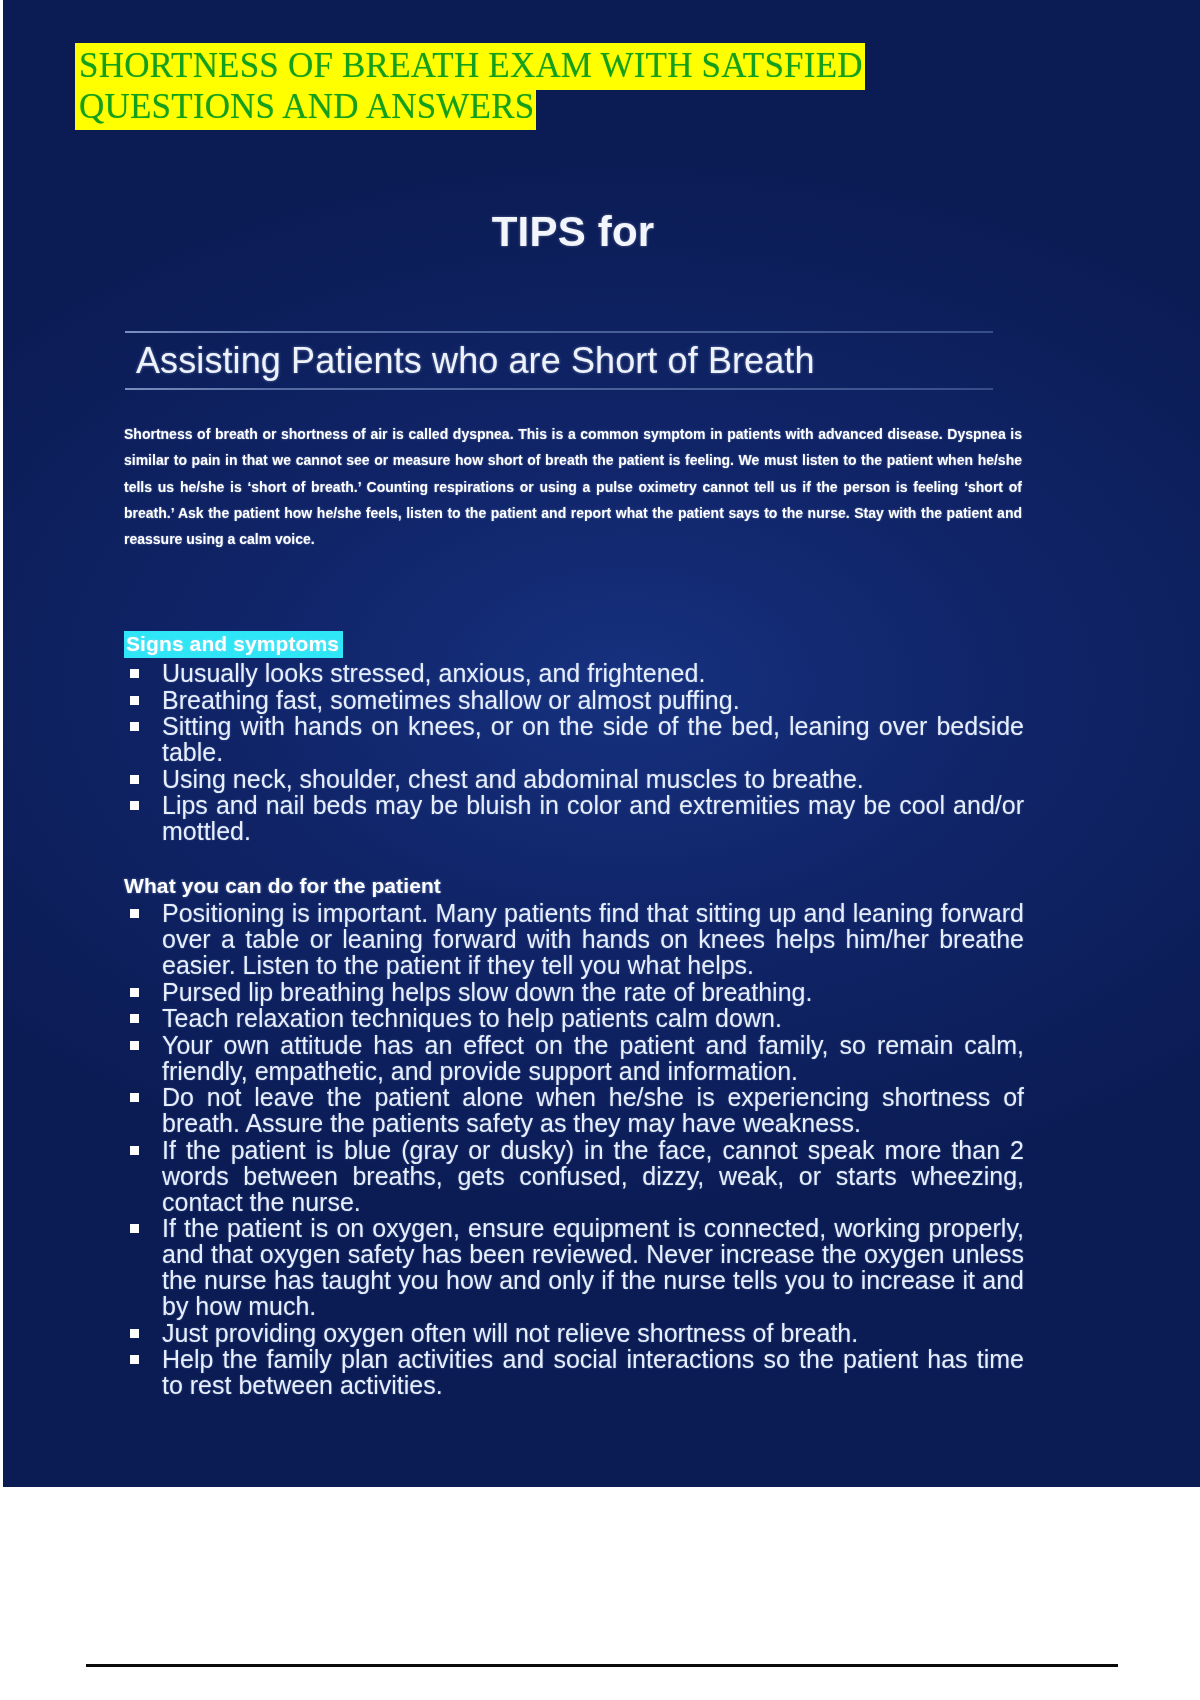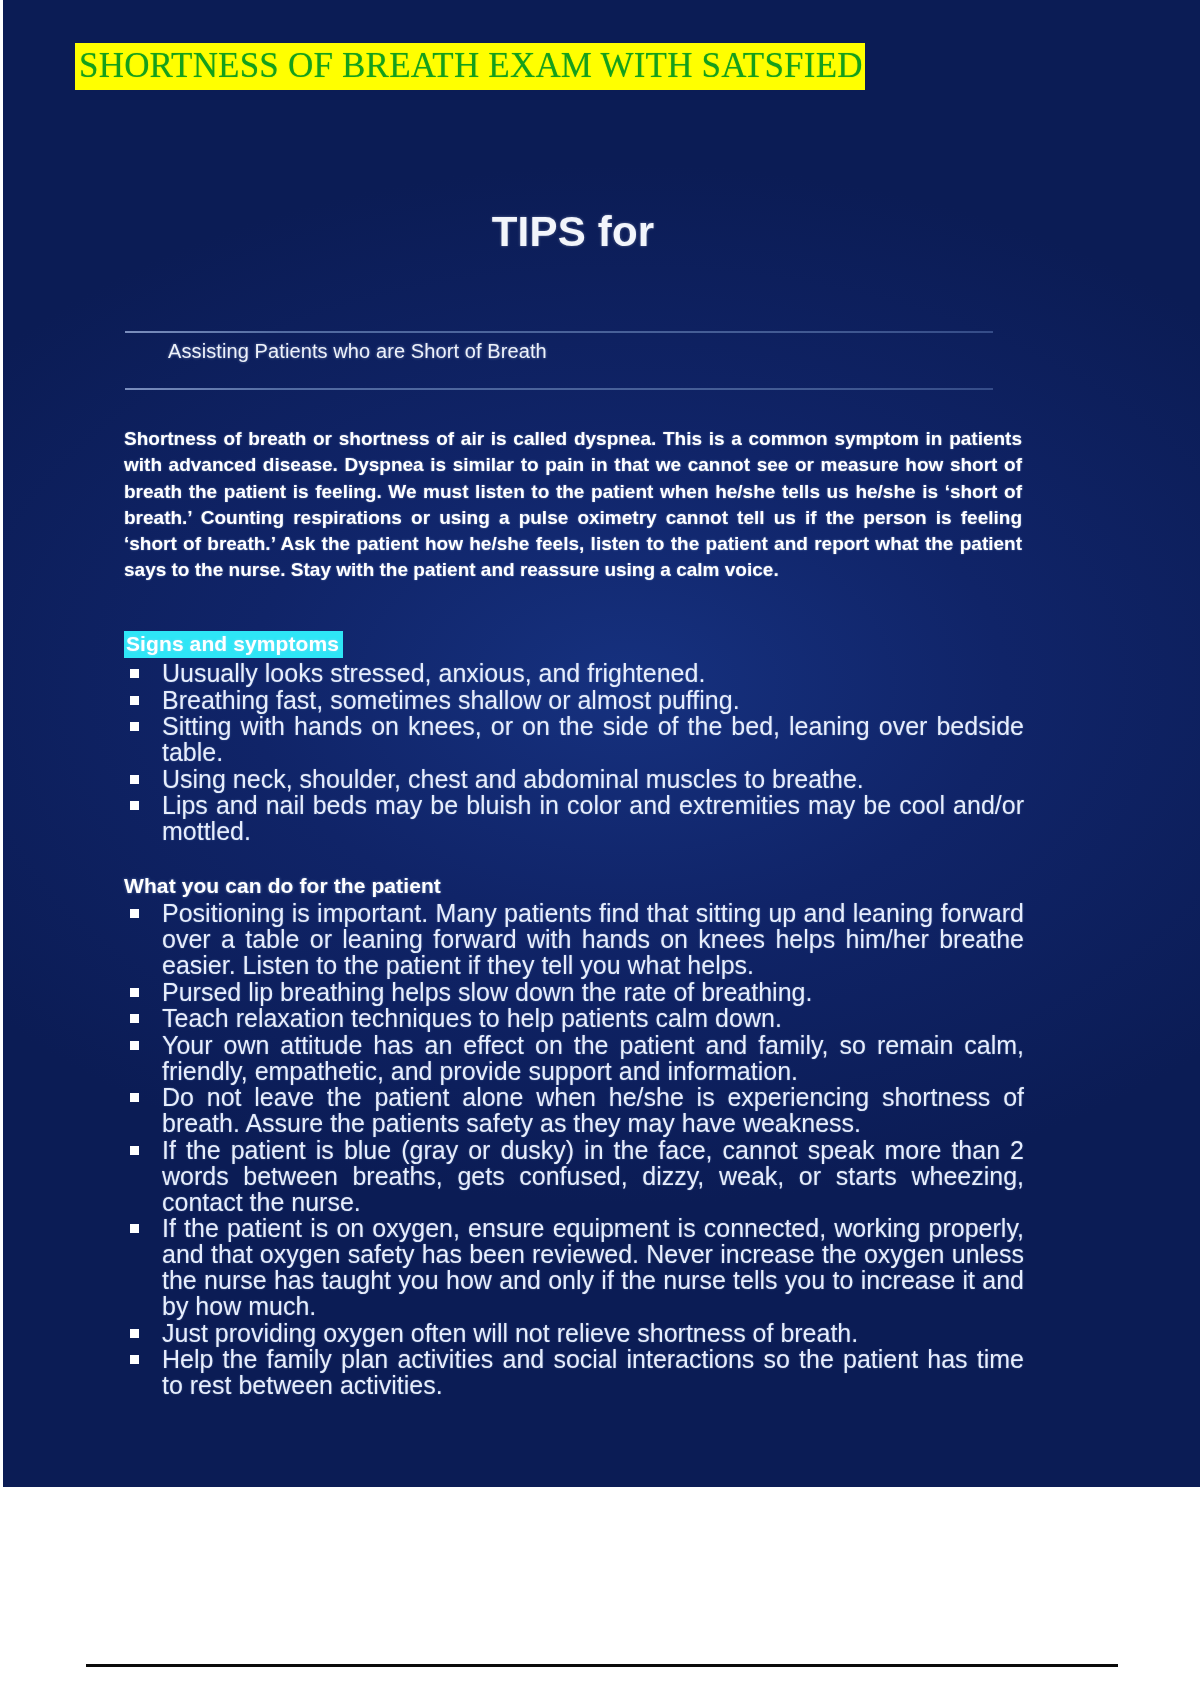--- a/index.html
+++ b/index.html
@@ -84,34 +84,33 @@
     background: linear-gradient(to right, #8ea2cf, #5f79ae 18%, #4a639b 80%, #3c5490);
     opacity: 0.85;
   }
   #rule-top { top: 331px; }
   #rule-bottom { top: 388px; }
 
   #subtitle {
     position: absolute;
     left: 133px;
     top: 340px;
-    font-size: 20px;
+    font-size: 36px;
     color: #eef2fa;
     letter-spacing: 0.1px;
     text-shadow: 0 0 3px rgba(200,220,255,0.5);
-    margin-left: 32px;
   }
 
   
   #intro-paragraph {
     position: absolute;
     left: 121px;
     top: 407px;
     width: 898px;
-    font-size: 19px;
+    font-size: 14px;
     font-weight: bold;
     line-height: 26.3px;
     color: #ffffff;
     text-align: justify;
     text-shadow: 0 0 2px rgba(190,215,255,0.55);
   }
 
   
   #content {
     position: absolute;
@@ -182,20 +181,21 @@
 </style>
 </head>
 <body>
 
 <div id="page">
 
   <div id="slide">
 
     <div id="doc-title">
       <span class="tline l1">SHORTNESS OF BREATH EXAM WITH SATSFIED</span><br>
+      <span class="tline l2">QUESTIONS AND ANSWERS</span>
     </div>
 
     <div id="tips-heading">TIPS for</div>
 
     <div class="hrule" id="rule-top"></div>
     <div id="subtitle">Assisting Patients who are Short of Breath</div>
     <div class="hrule" id="rule-bottom"></div>
 
     <p id="intro-paragraph">Shortness of breath or shortness of air is called dyspnea. This is a common symptom in patients with advanced disease. Dyspnea is similar to pain in that we cannot see or measure how short of breath the patient is feeling. We must listen to the patient when he/she tells us he/she is ‘short of breath.’ Counting respirations or using a pulse oximetry cannot tell us if the person is feeling ‘short of breath.’ Ask the patient how he/she feels, listen to the patient and report what the patient says to the nurse. Stay with the patient and reassure using a calm voice.</p>
 

